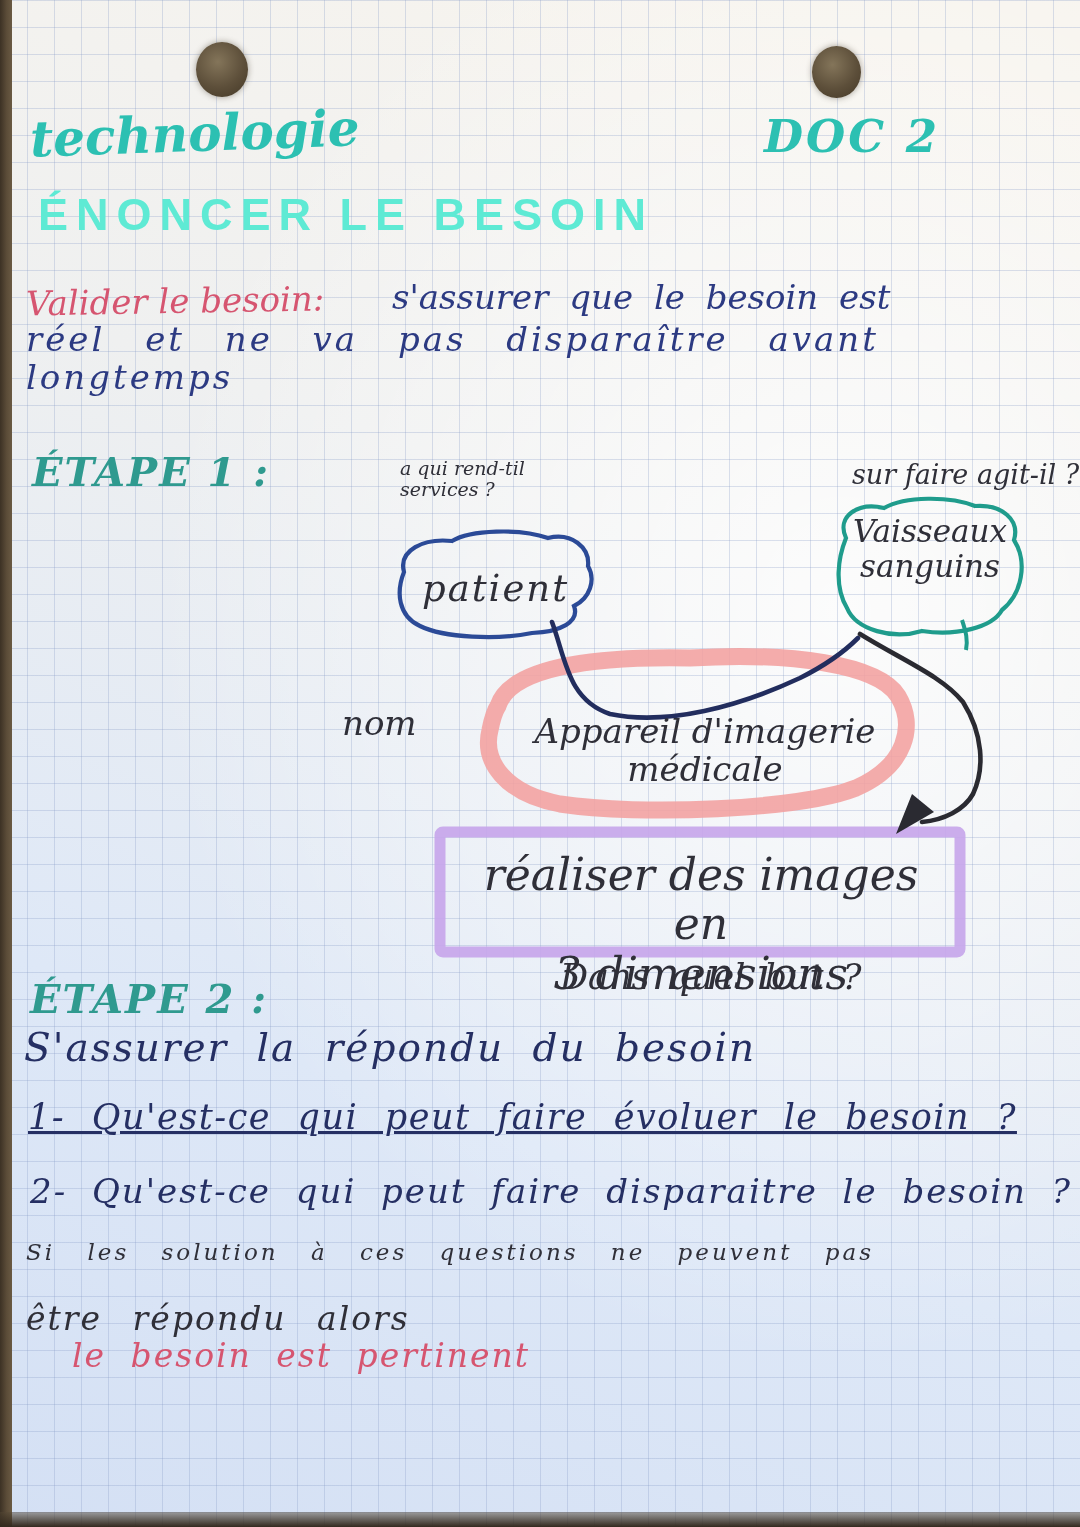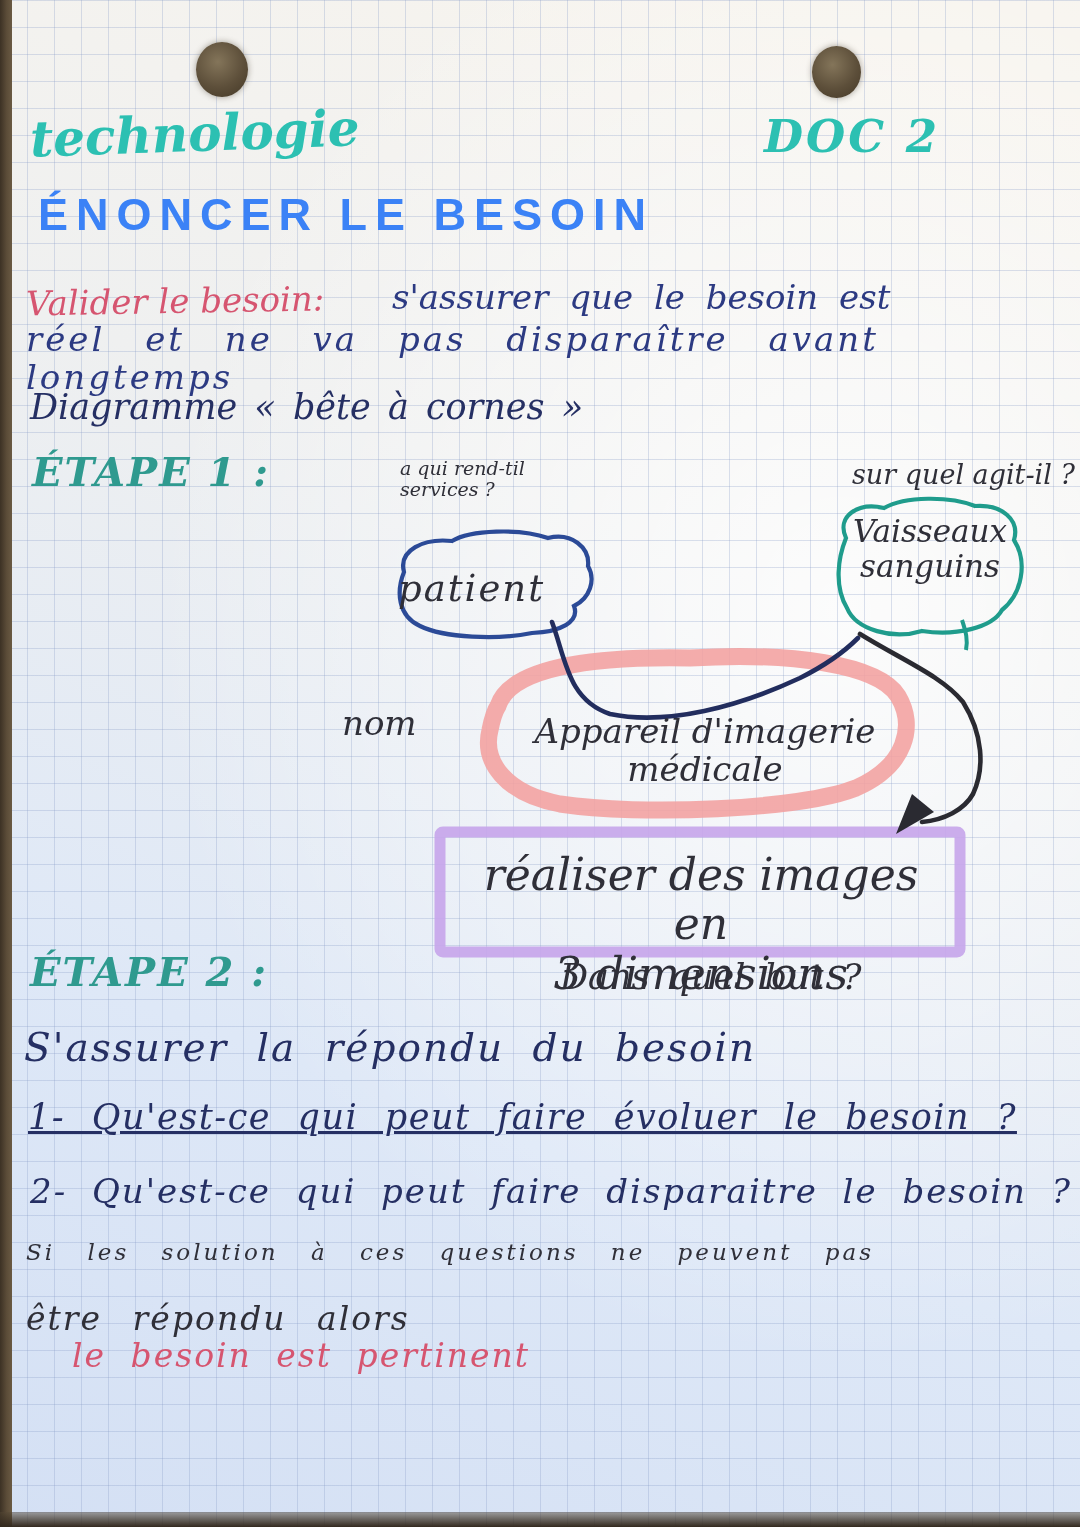--- a/index.html
+++ b/index.html
@@ -23,21 +23,21 @@
   #edge-bottom{left:0;bottom:0;width:1080px;height:15px;background:linear-gradient(0deg,#33291e,#55483575);}
   .hole{
     position:absolute;border-radius:50%;
     background:radial-gradient(circle at 42% 36%, #84755a, #5d4f3a 55%, #463a28 95%);
     box-shadow:0 0 6px rgba(60,50,35,.45);
   }
   .t{position:absolute;white-space:pre-line;line-height:1.12;}
   .hand{font-family:"DejaVu Serif",serif;font-style:italic;}
   .teal{color:#2cc0b2;}
   .tealdark{color:#2f9a8f;}
-  .pinkmarker{color:#3b82f6;}
+  .pinkmarker{color:#5eead4;}
   .redpen{color:#d65570;}
   .bluepen{color:#2c3a82;}
   .navy{color:#252f63;}
   .darkpen{color:#2f2f38;}
   svg{position:absolute;left:0;top:0;}
 </style>
 </head>
 <body>
 
 <div id="stage">
@@ -76,37 +76,36 @@
     <polygon points="896,834 934,812 912,794" fill="#2a2a31"></polygon>
   </svg>
 
   <div class="t hand teal" style="left:30px;top:106px;font-size:50px;transform:rotate(-2deg);font-weight:bold;">technologie</div>
   <div class="t hand teal" style="left:764px;top:112px;font-size:45px;font-weight:bold;letter-spacing:3px;">DOC 2</div>
   <div class="t pinkmarker" style="left:38px;top:190px;font-size:45px;font-family:'Liberation Sans',sans-serif;font-weight:bold;letter-spacing:8px;">ÉNONCER LE BESOIN</div>
 
   <div class="t hand redpen" style="left:26px;top:282px;font-size:34px;transform:rotate(-1deg);">Valider le besoin:</div>
   <div class="t hand bluepen" style="left:392px;top:278px;font-size:34px;word-spacing:10px;">s'assurer que le besoin est</div>
   <div class="t hand bluepen" style="left:26px;top:320px;font-size:34px;word-spacing:26px;letter-spacing:3px;">réel et ne va pas disparaître avant longtemps</div>
-  <div class="t hand navy" style="left:30px;top:388px;font-size:35px;word-spacing:6px;">Diagramme « bête à cornes »</div>
 
   <div class="t hand tealdark" style="left:32px;top:450px;font-size:40px;font-weight:bold;letter-spacing:2px;">ÉTAPE 1 :</div>
   <div class="t hand darkpen" style="left:400px;top:458px;font-size:19px;">a qui rend-til
 services ?</div>
-  <div class="t hand darkpen" style="left:852px;top:460px;font-size:27px;">sur quel agit-il ?</div>
-  <div class="t hand darkpen" style="left:398px;top:568px;font-size:37px;letter-spacing:2px;">patient</div>
+  <div class="t hand darkpen" style="left:852px;top:460px;font-size:27px;">sur faire agit-il ?</div>
+  <div class="t hand darkpen" style="left:422px;top:568px;font-size:37px;letter-spacing:2px;">patient</div>
   <div class="t hand darkpen" style="left:848px;top:514px;width:164px;font-size:31px;text-align:center;">Vaisseaux
 sanguins</div>
   <div class="t hand darkpen" style="left:342px;top:704px;font-size:34px;">nom</div>
   <div class="t hand darkpen" style="left:520px;top:712px;width:370px;font-size:34px;text-align:center;">Appareil d'imagerie
 médicale</div>
   <div class="t hand darkpen" style="left:455px;top:850px;width:492px;font-size:44px;text-align:center;">réaliser des images en
 3 dimensions</div>
   <div class="t hand darkpen" style="left:560px;top:958px;font-size:35px;word-spacing:8px;">Dans quel but ?</div>
 
-  <div class="t hand tealdark" style="left:30px;top:950px;font-size:40px;font-weight:bold;letter-spacing:2px;">ÉTAPE 2 :</div>
+  <div class="t hand tealdark" style="left:30px;top:977px;font-size:40px;font-weight:bold;letter-spacing:2px;">ÉTAPE 2 :</div>
   <div class="t hand navy" style="left:24px;top:1026px;font-size:39px;word-spacing:14px;letter-spacing:2px;">S'assurer la répondu du besoin</div>
   <div class="t hand navy" style="left:28px;top:1098px;font-size:35px;word-spacing:14px;letter-spacing:1.5px;text-decoration:underline;">1- Qu'est-ce qui peut faire évoluer le besoin ?</div>
   <div class="t hand navy" style="left:30px;top:1172px;font-size:34px;word-spacing:12px;letter-spacing:2px;font-style:italic;">2- Qu'est-ce qui peut faire disparaitre le besoin ?</div>
   <div class="t hand darkpen" style="left:26px;top:1240px;font-size:23px;word-spacing:22px;letter-spacing:3px;">Si les solution à ces questions ne peuvent pas</div>
   <div class="t" style="left:26px;top:1264px;font-size:33px;">
     <span class="hand darkpen" style="word-spacing:18px;letter-spacing:2px;">être répondu alors</span>
     <span class="hand redpen" style="margin-left:46px;word-spacing:12px;letter-spacing:2px;">le besoin est pertinent</span>
   </div>
 </div>
 

